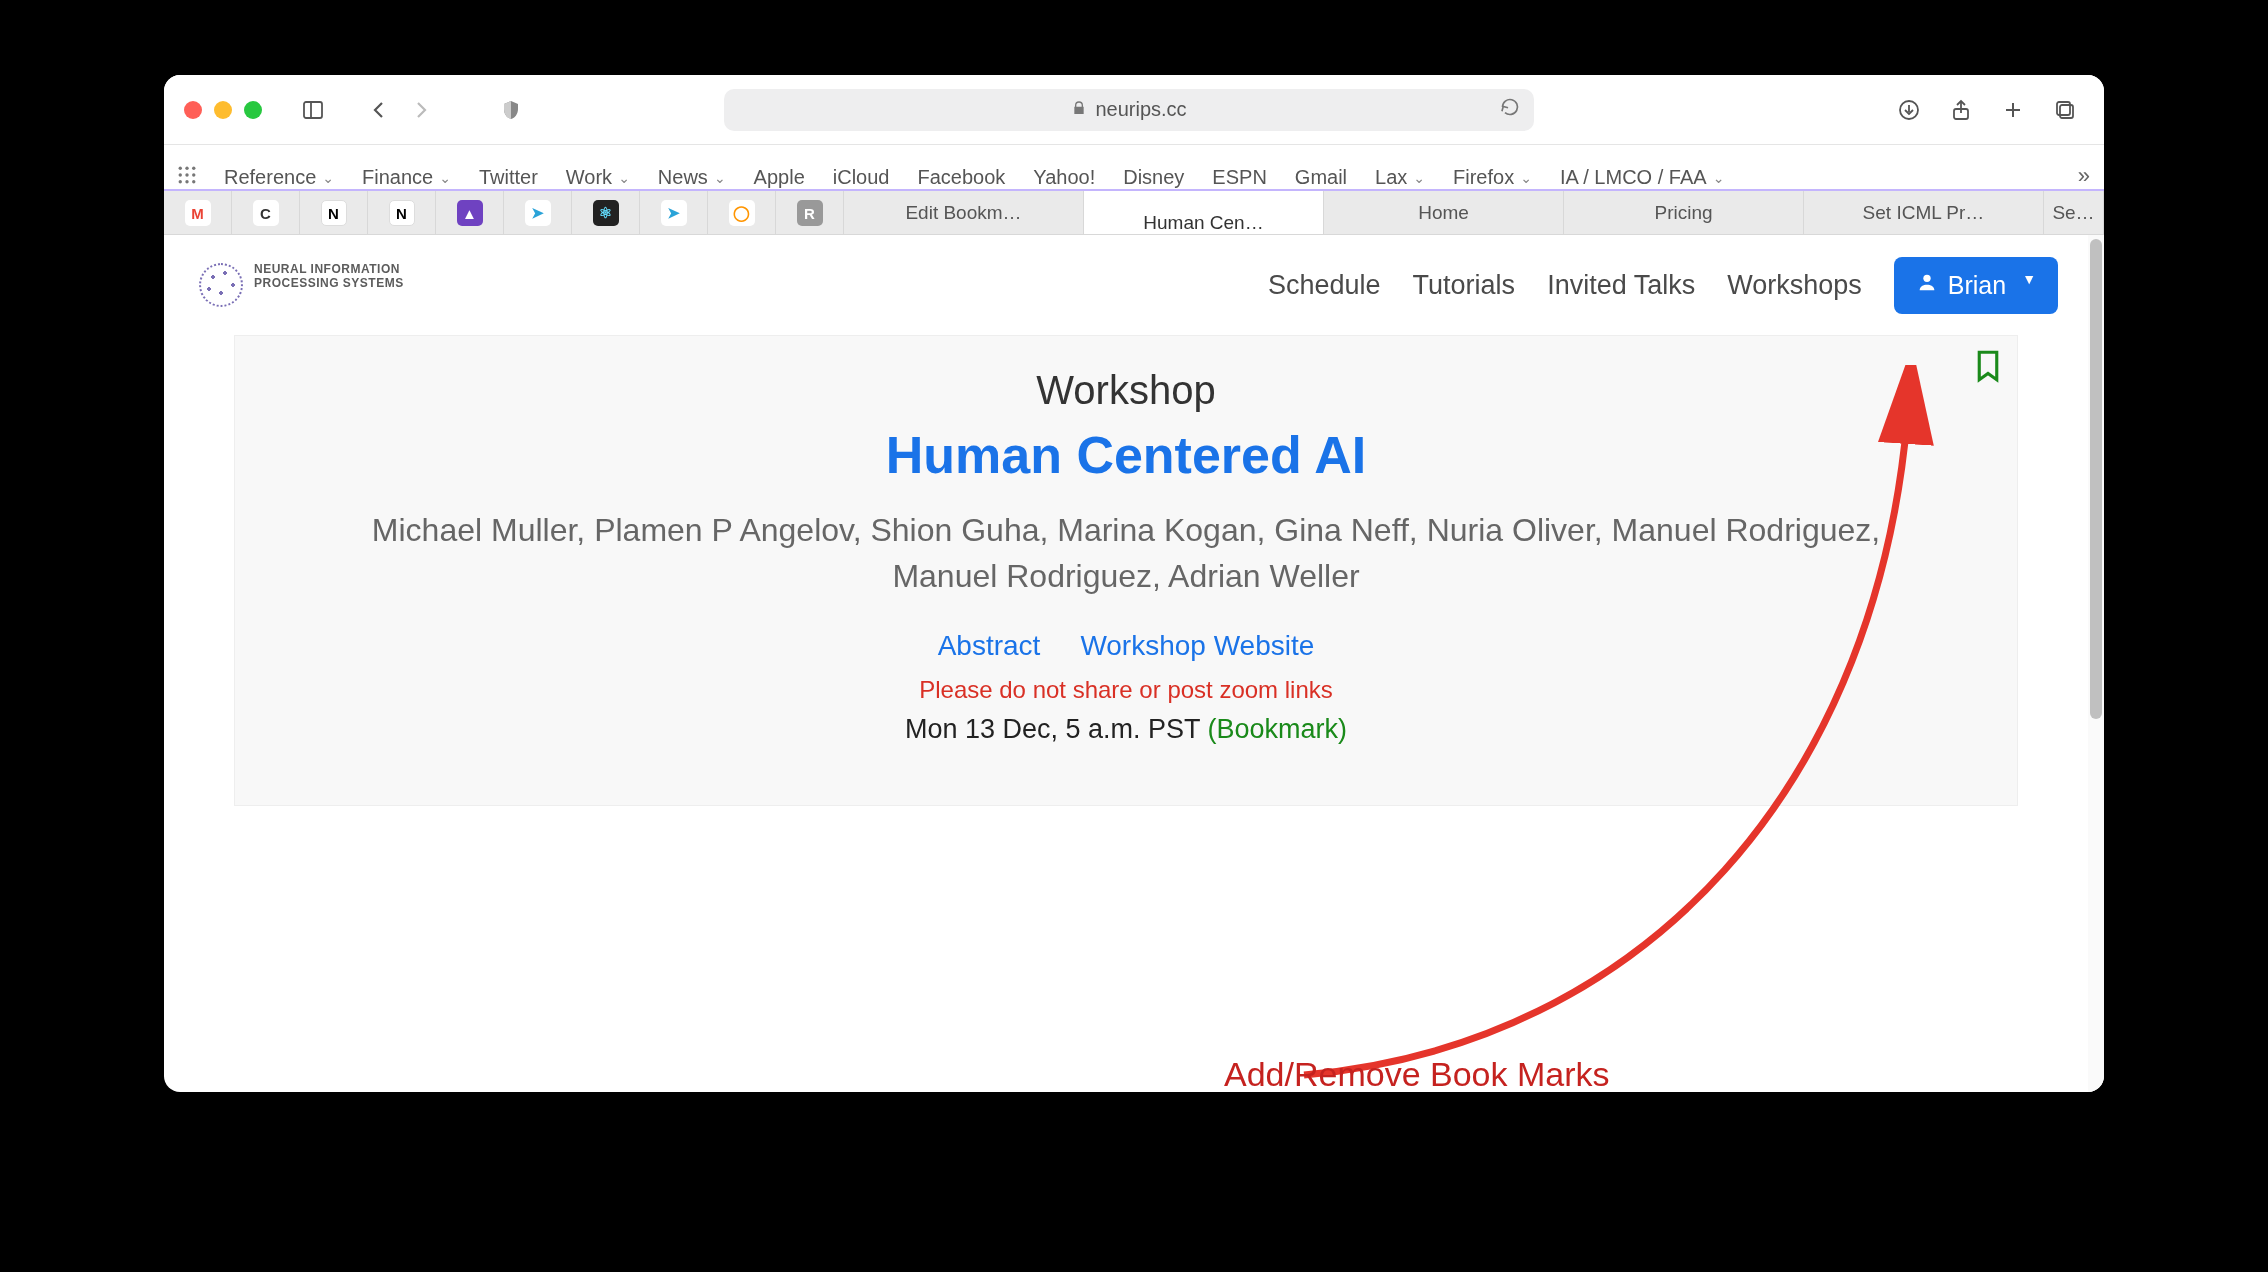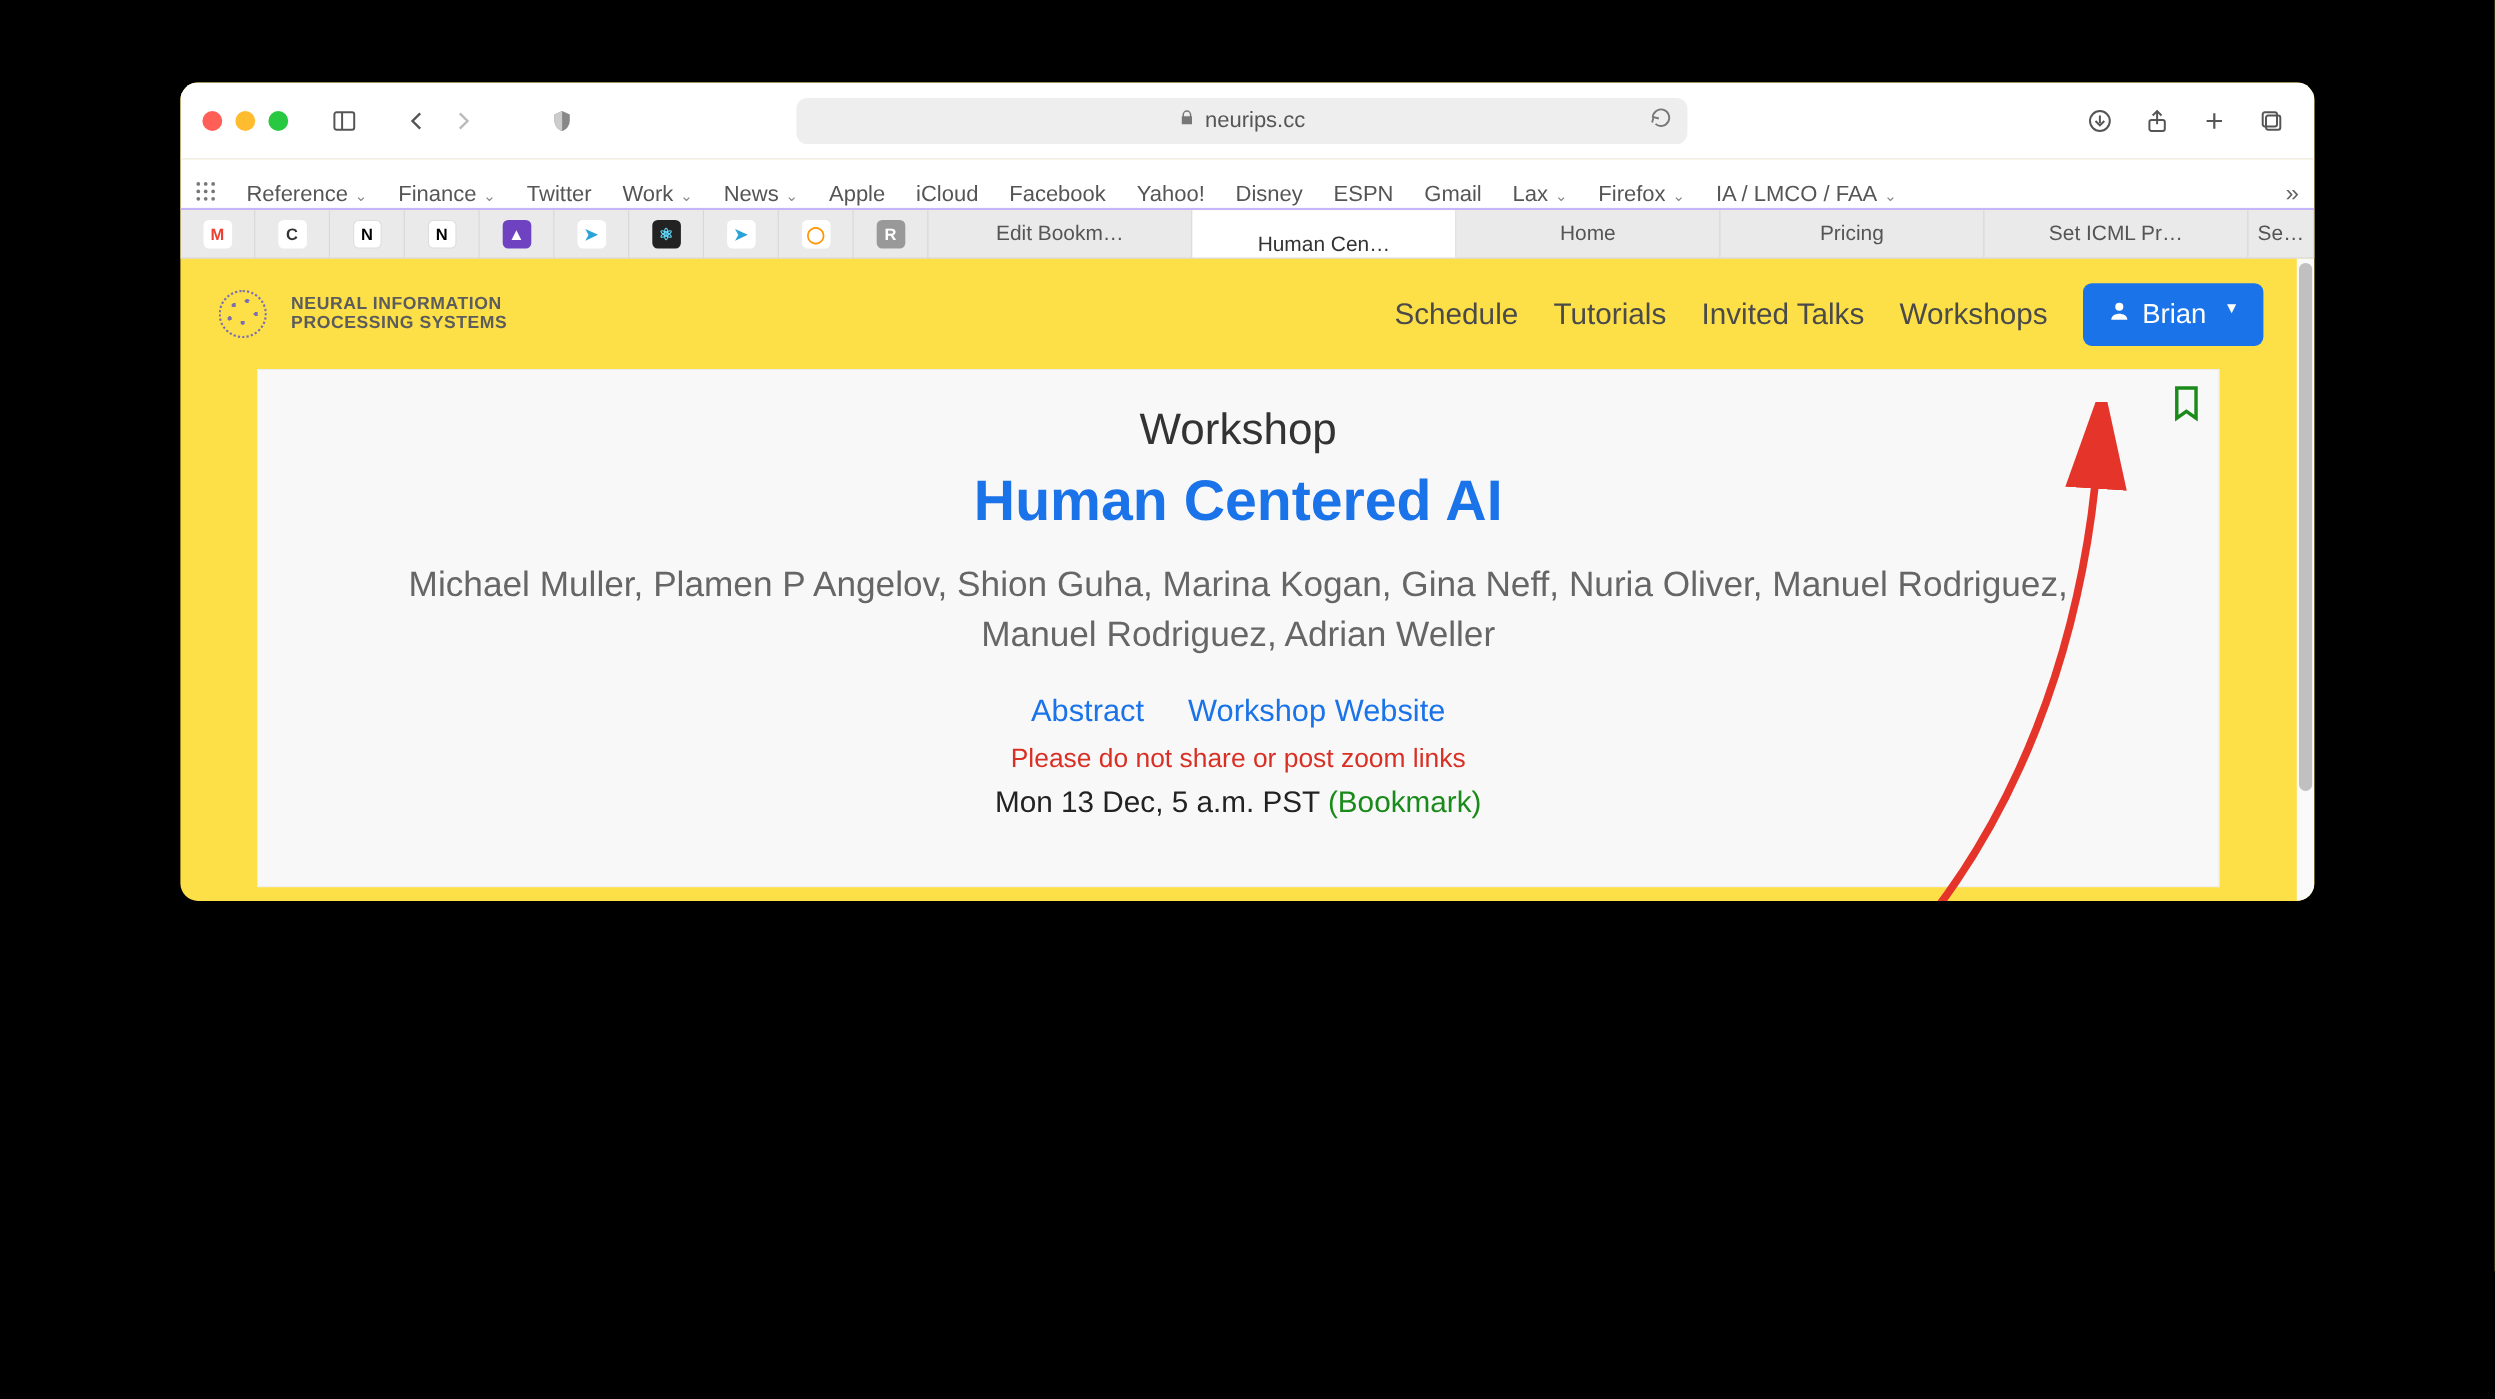--- a/index.html
+++ b/index.html
@@ -8,22 +8,22 @@
       font-family: -apple-system, BlinkMacSystemFont, "Segoe UI", Helvetica, Arial, sans-serif;
       width: 2268px;
       height: 1272px;
       display: flex;
       align-items: flex-start;
       justify-content: center;
       padding-top: 75px;
     }
     .safari-window {
       width: 1940px;
-      height: 744px;
-      background: #fde047;
+      height: 1017px;
+      background: #ffffff;
       border-radius: 16px;
       box-shadow: 0 30px 80px rgba(0,0,0,0.6);
       overflow: hidden;
       display: flex;
       flex-direction: column;
       position: relative;
     }
     
     .toolbar {
       height: 70px;
@@ -136,22 +136,22 @@
     }
     
     .site-nav {
       height: 100px;
       display: flex;
       align-items: center;
       padding: 0 30px 0 35px;
       gap: 32px;
     }
     .site-logo {
-      display: flex; align-items: center; gap: 22px;
-      color: #555; font-size: 16px; letter-spacing: 0.5px;
+      display: flex; gap: 11px;
+      color: #555; font-size: 12px; letter-spacing: 0.5px;
     }
     .logo-circle {
       width: 44px; height: 44px;
       border-radius: 50%;
       background:
         radial-gradient(circle at 30% 30%, #7a6fb5 2px, transparent 2px),
         radial-gradient(circle at 60% 20%, #7a6fb5 2px, transparent 2px),
         radial-gradient(circle at 80% 50%, #7a6fb5 2px, transparent 2px),
         radial-gradient(circle at 50% 70%, #7a6fb5 2px, transparent 2px),
         radial-gradient(circle at 20% 60%, #7a6fb5 2px, transparent 2px);

